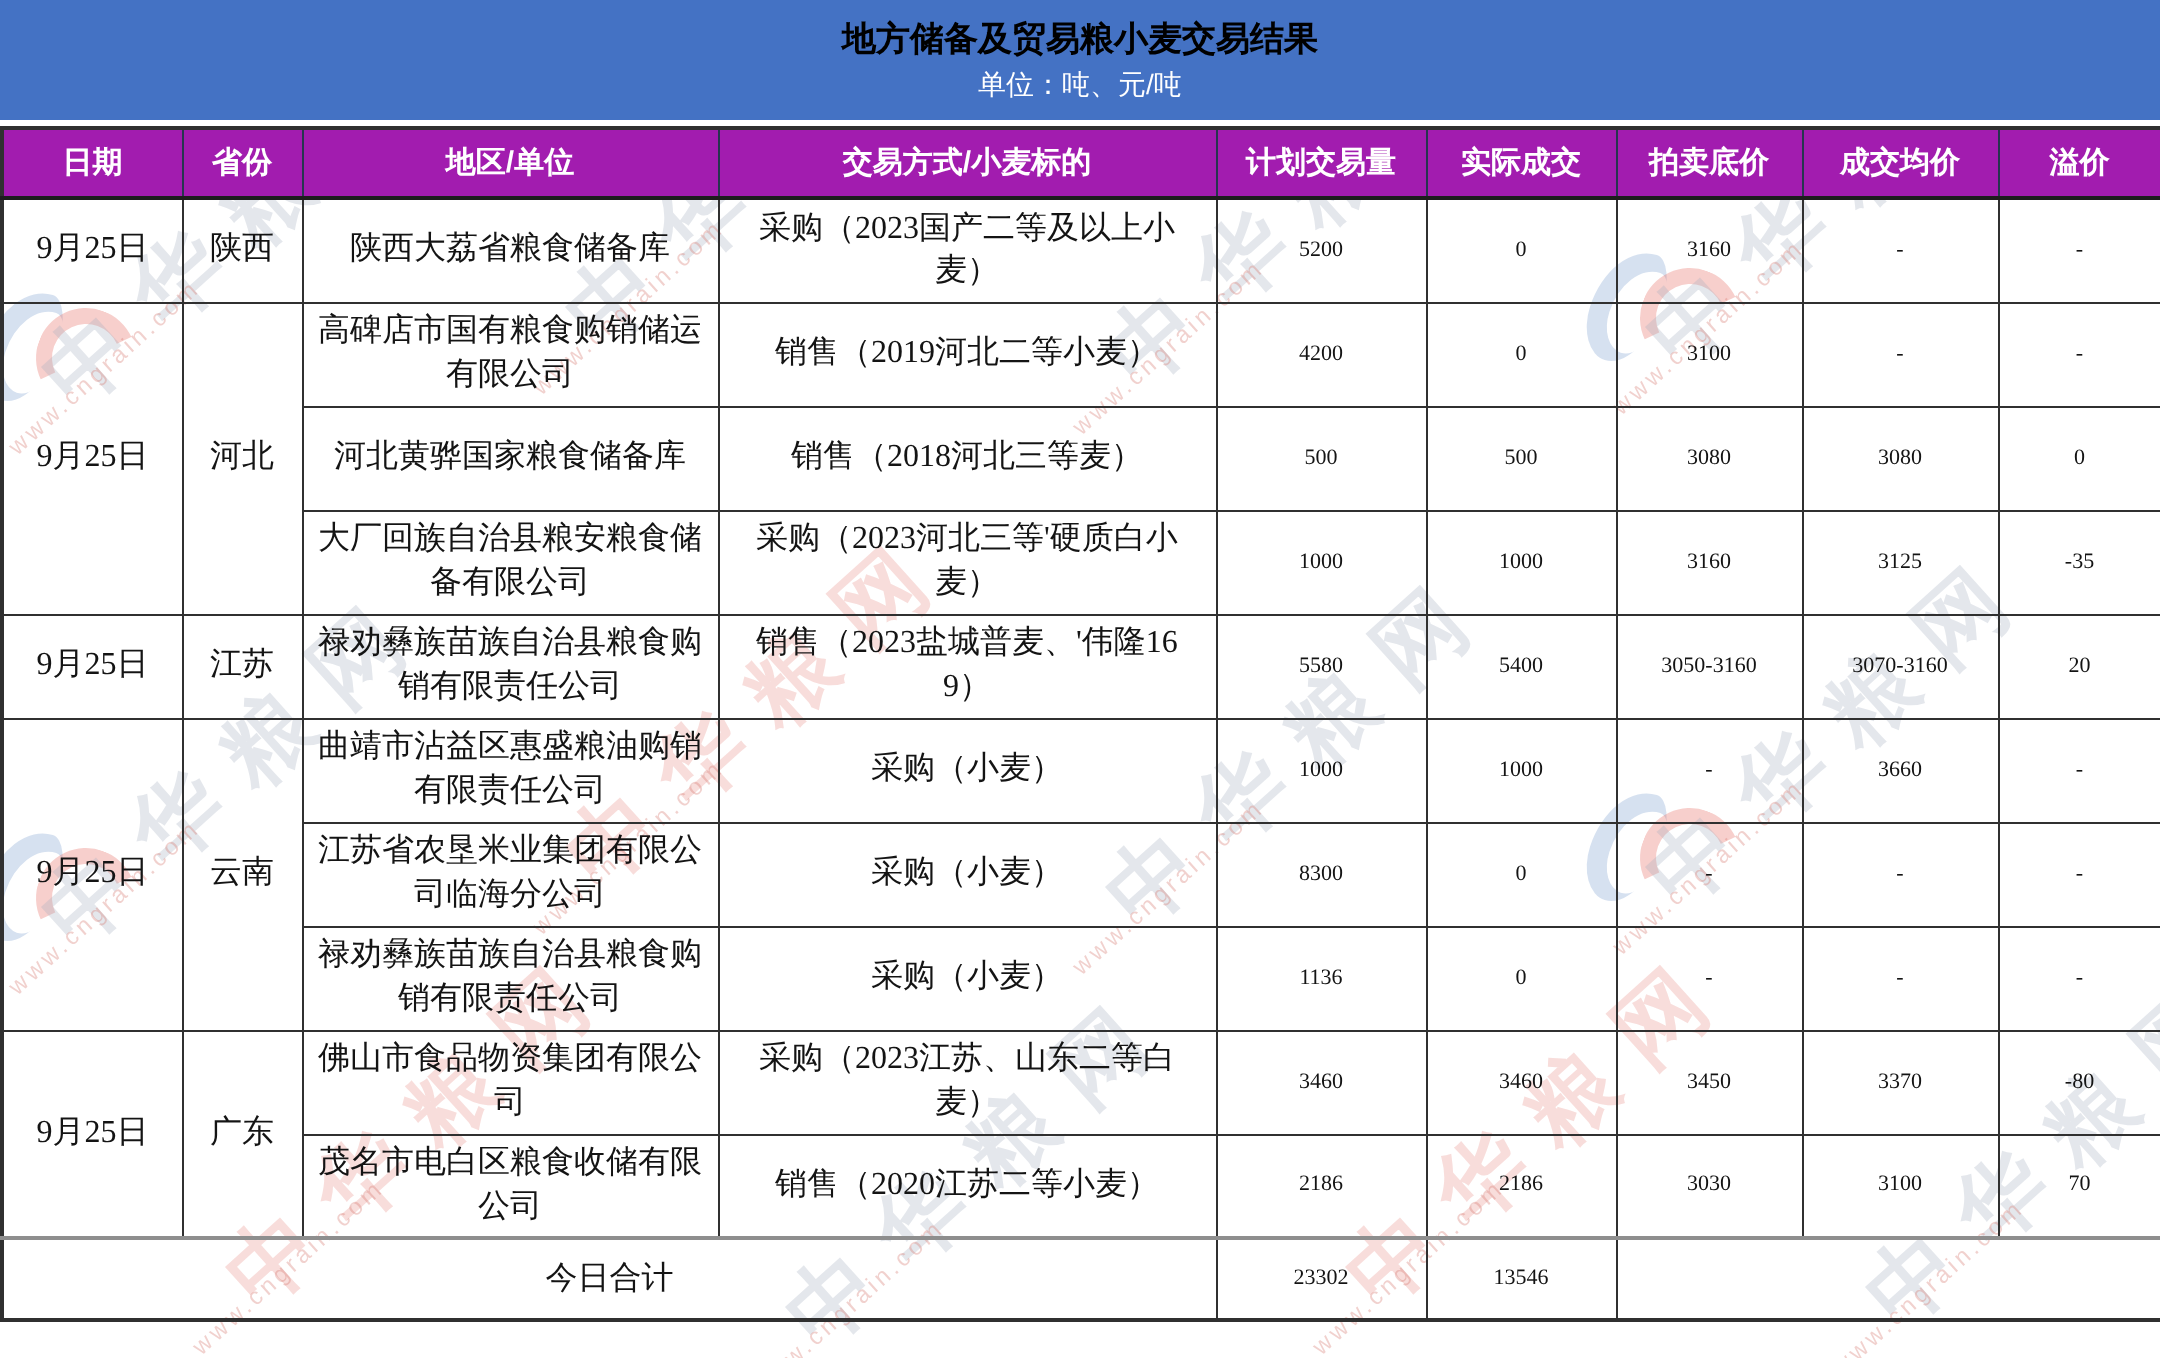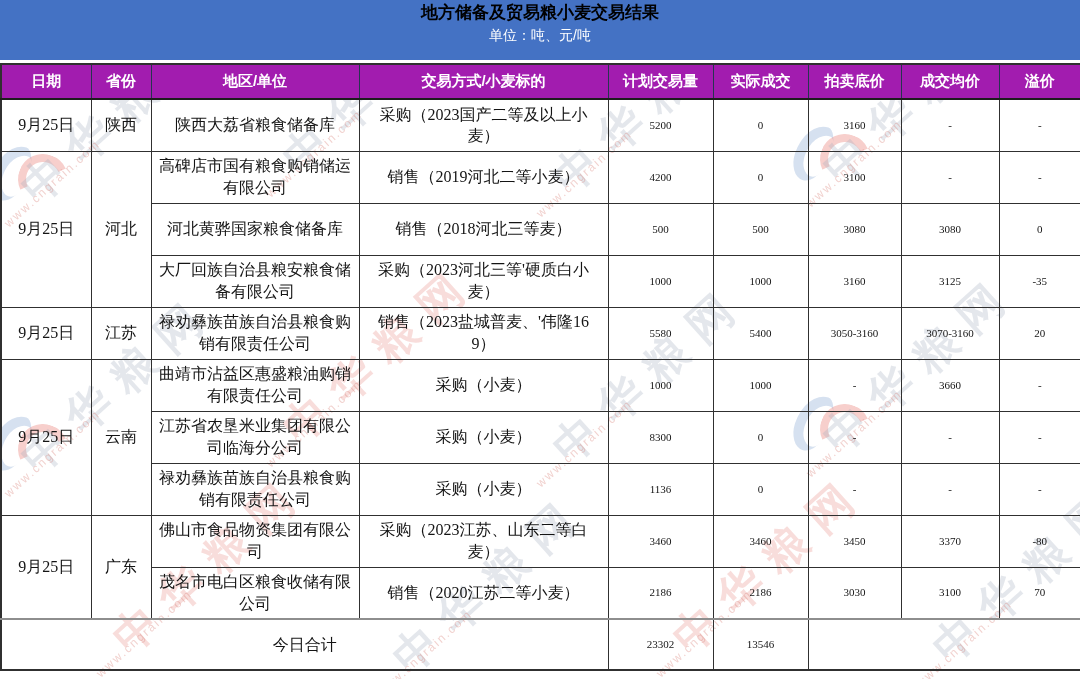--- a/index.html
+++ b/index.html
@@ -39,21 +39,21 @@
     position:absolute;left:30px;top:44px;width:34px;height:34px;
     border:8px solid rgba(228,98,86,0.30);border-radius:50%;
     border-top-color:transparent;border-left-color:transparent;
     transform:rotate(200deg);
   }
 
   
   .content{position:relative;z-index:1;}
   .title-block{
     height:60px;background:#4472C4;border-bottom:3px solid #ffffff;
-    display:flex;flex-direction:column;justify-content:flex-start;align-items:center;
+    display:flex;flex-direction:column;justify-content:center;align-items:center;
   }
   .main-title{color:#000000;font-weight:bold;font-size:17px;line-height:1.5;}
   .sub-title{color:#ffffff;font-weight:normal;font-size:14px;line-height:1.4;}
 
   table.grid{
     width:1080px;border-collapse:collapse;table-layout:fixed;
     border:2px solid #303030;background:transparent;
   }
   .grid th{
     background:#a21caf;color:#ffffff;font-weight:bold;font-size:15px;
@@ -61,21 +61,21 @@
     padding:0 2px;font-family:"Liberation Sans",sans-serif;
   }
   .grid td{
     border:1px solid #303030;text-align:center;vertical-align:middle;
     font-family:"Liberation Serif",serif;font-size:16px;color:#141414;
     padding:2px 7px;line-height:1.35;background:transparent;
     word-break:break-all;
   }
   tr.r{height:52px;}
   td.c-num{font-size:11px;padding:2px 17px;}
-  tr.footer-row{height:51px;}
+  tr.footer-row{height:41px;}
   tr.footer-row td{border-top:2px solid #8e8e8e;}
 </style>
 </head>
 <body>
 
 <div class="stage">
 
   <div class="wm-layer">
     <div class="wm" style="left:-12px;top:110px;">
       <span class="wm-logo-blue"></span>

